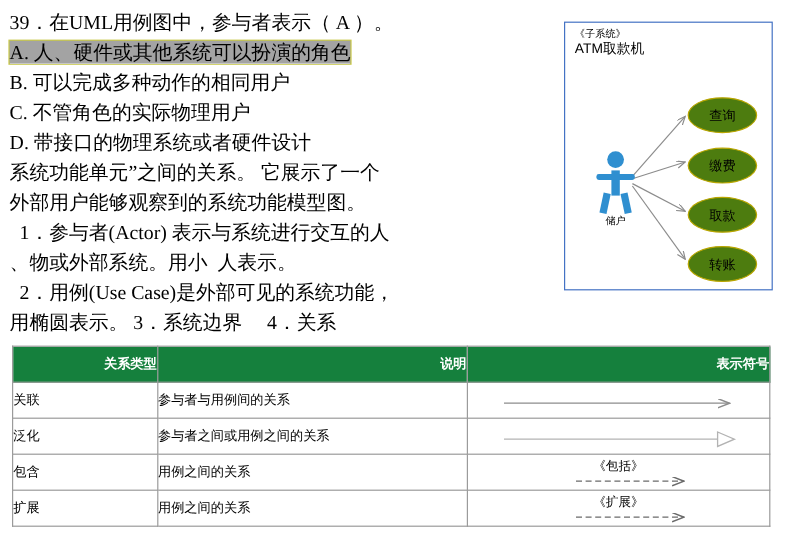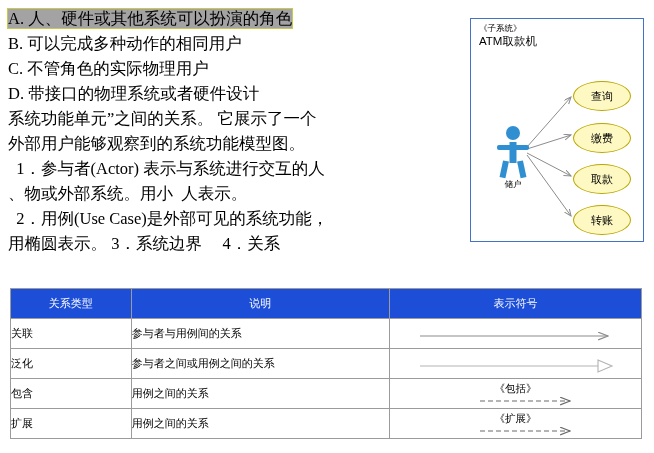--- a/index.html
+++ b/index.html
@@ -66,21 +66,21 @@
     line-height: 14px;
     color: #000;
     font-family: Liberation Sans, sans-serif;
   }
   .ellipse {
     position: absolute;
     width: 56px;
     height: 28px;
     border: 1px solid #b9a600;
     border-radius: 50%;
-    background: #fef9c3;
+    background: #4d7c0f;
     font-size: 11px;
     font-family: "Liberation Serif", serif;
     display: flex;
     align-items: center;
     justify-content: center;
     color: #000;
   }
   .e1 { left: 102px; top: 62px; }
   .e2 { left: 102px; top: 104px; }
   .e3 { left: 102px; top: 145px; }
@@ -121,24 +121,24 @@
     font-family: "Liberation Sans", sans-serif;
     font-size: 11px;
   }
   .tbl th, .tbl td {
     border: 1px solid #9b9b9b;
     padding: 0;
     height: 29px;
     vertical-align: middle;
   }
   .tbl thead th {
-    background: #1d4ed8;
+    background: #15803d;
     color: #ffffff;
-    font-weight: normal;
-    text-align: center;
+    font-weight: bold;
+    text-align: right;
   }
   .cell-pad { padding-left: 8px; }
   .col1 { width: 120px; }
   .col2 { width: 258px; }
   .col3 { width: 252px; }
   .arrowcell {
     position: relative;
     height: 29px;
   }
   .arrowcell svg {
@@ -156,20 +156,21 @@
     color: #000;
     font-family: "Liberation Sans", sans-serif;
   }
 </style>
 </head>
 <body>
 
 <div class="page">
 
   <div class="qblock">
+    <div class="qline">39．在UML用例图中，参与者表示（ A ）。</div>
     <div class="qline"><span class="highlight">A. 人、硬件或其他系统可以扮演的角色</span></div>
     <div class="qline">B. 可以完成多种动作的相同用户</div>
     <div class="qline">C. 不管角色的实际物理用户</div>
     <div class="qline">D. 带接口的物理系统或者硬件设计</div>
     <div class="qline">系统功能单元”之间的关系。 它展示了一个</div>
     <div class="qline">外部用户能够观察到的系统功能模型图。</div>
     <div class="qline">  1．参与者(Actor) 表示与系统进行交互的人</div>
     <div class="qline">、物或外部系统。用小  人表示。</div>
     <div class="qline">  2．用例(Use Case)是外部可见的系统功能，</div>
     <div class="qline">用椭圆表示。 3．系统边界     4．关系</div>

